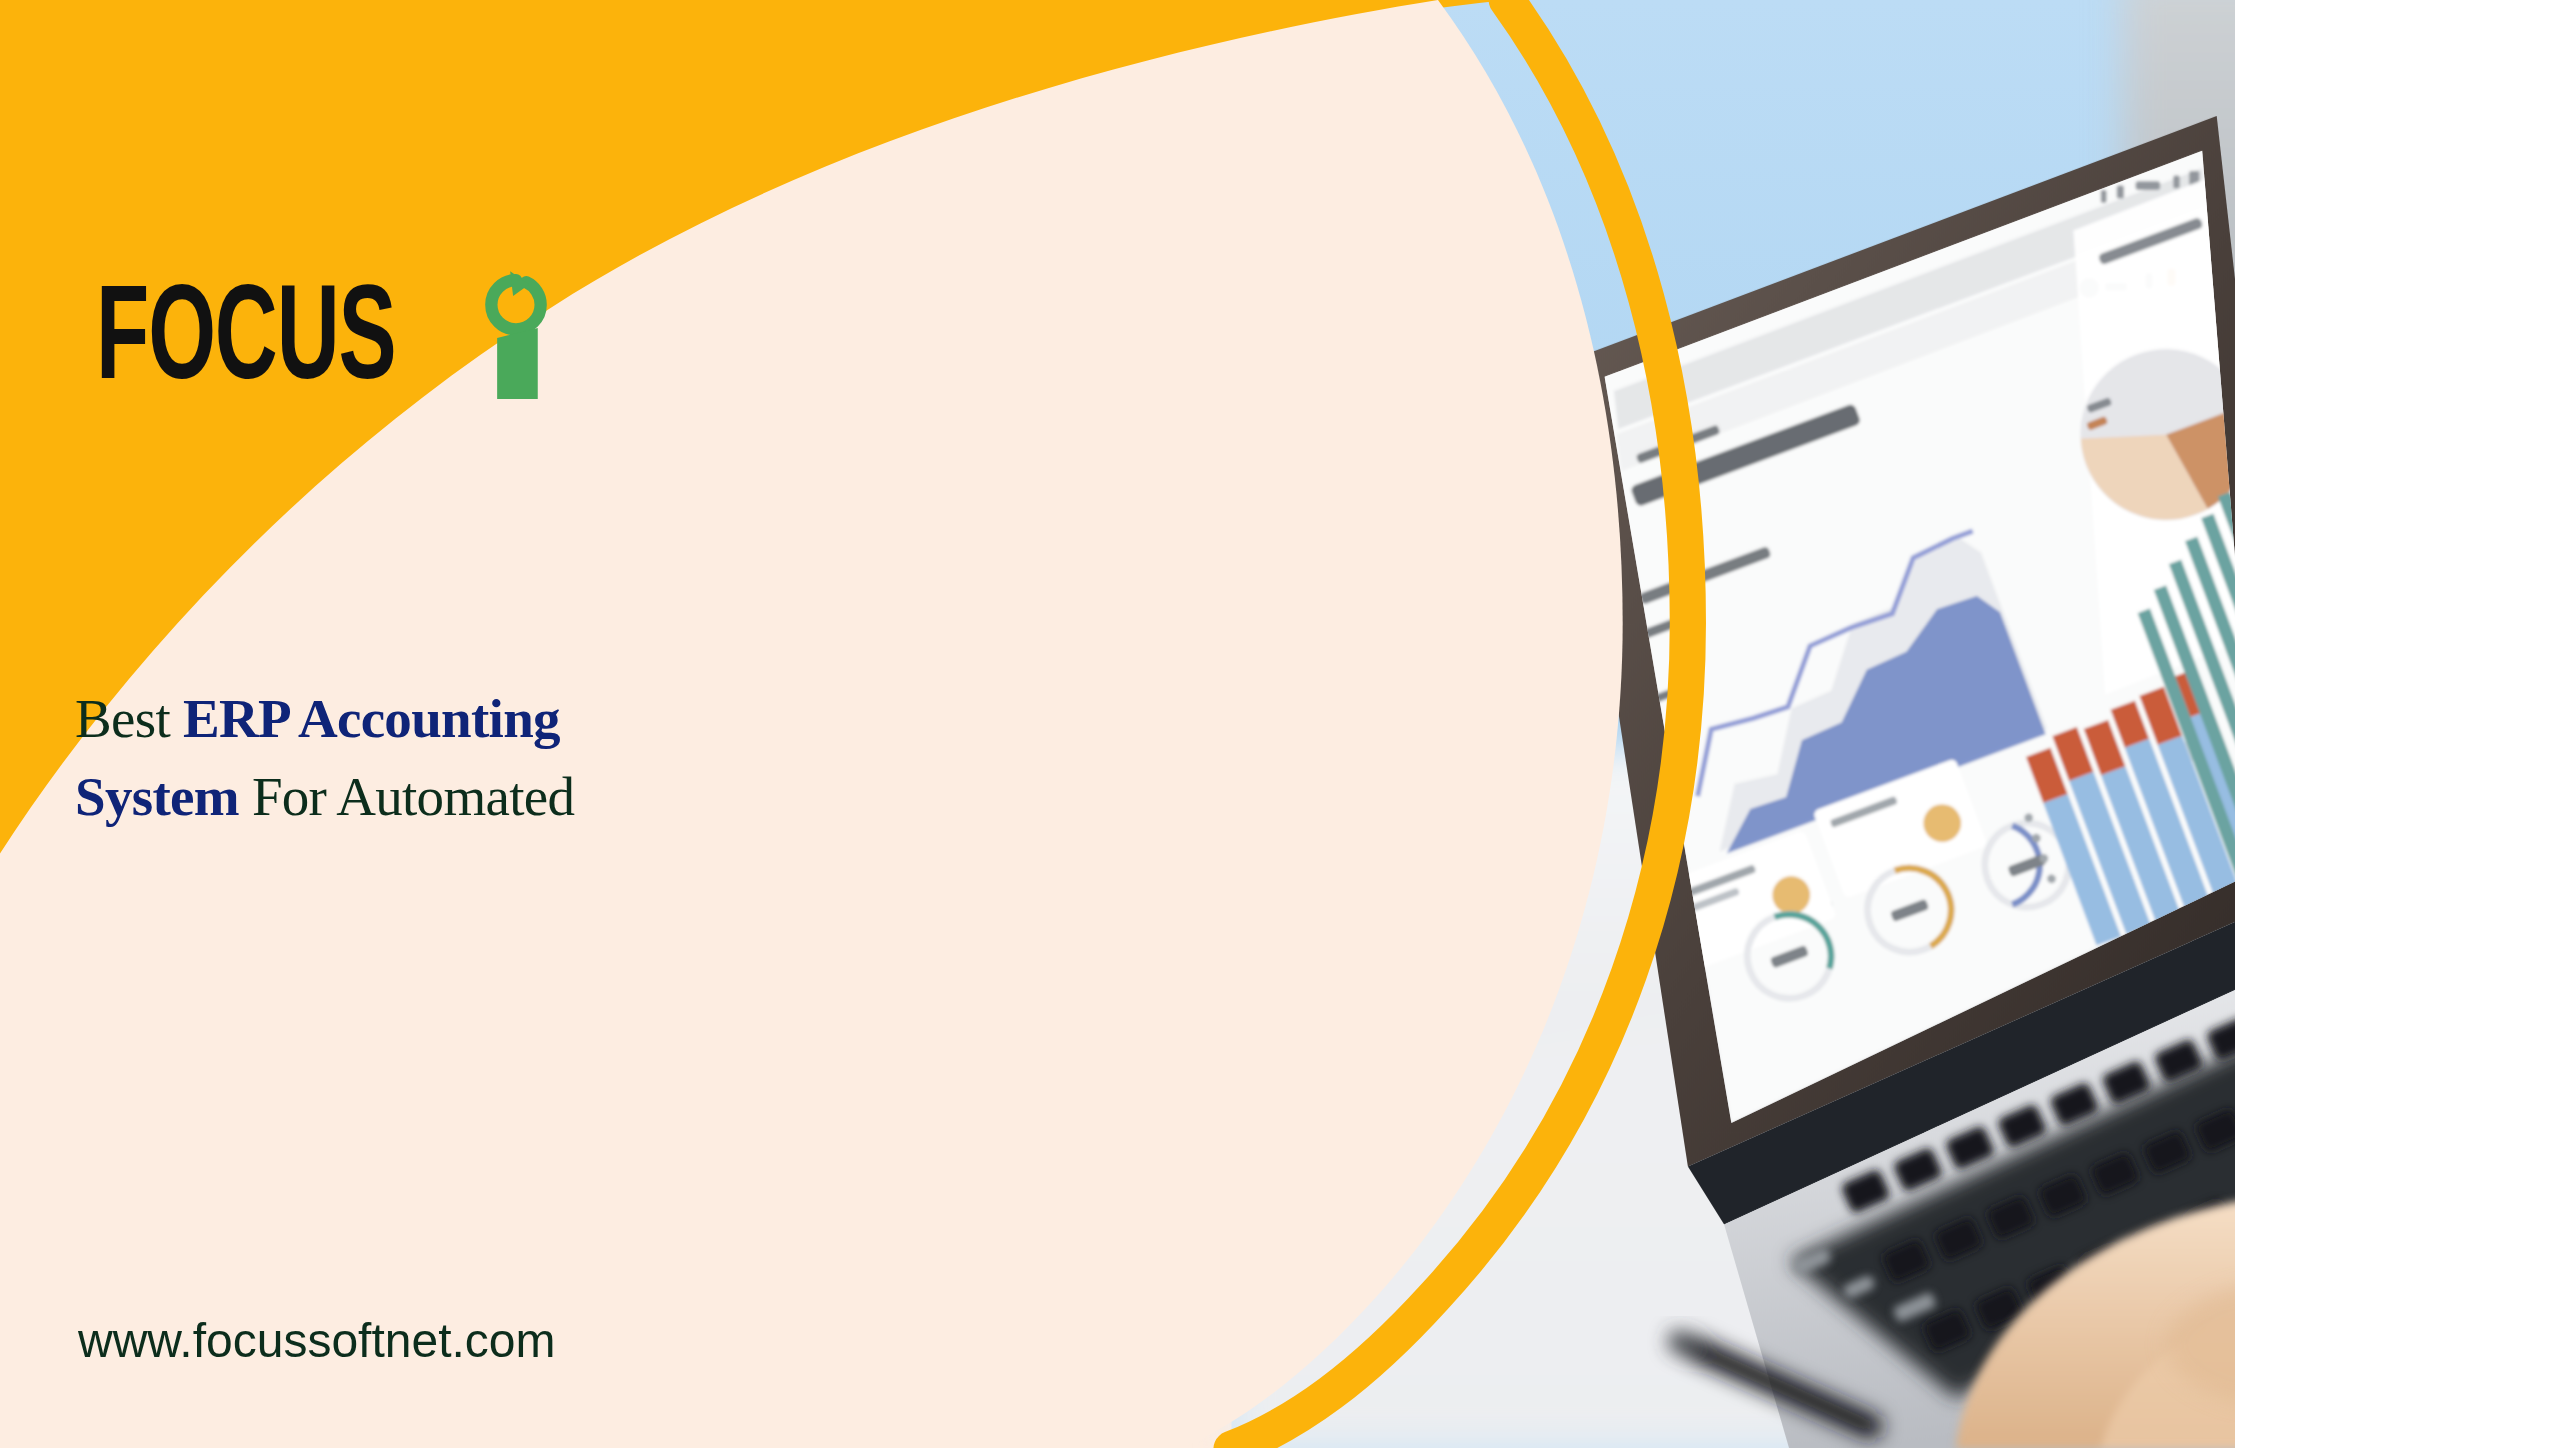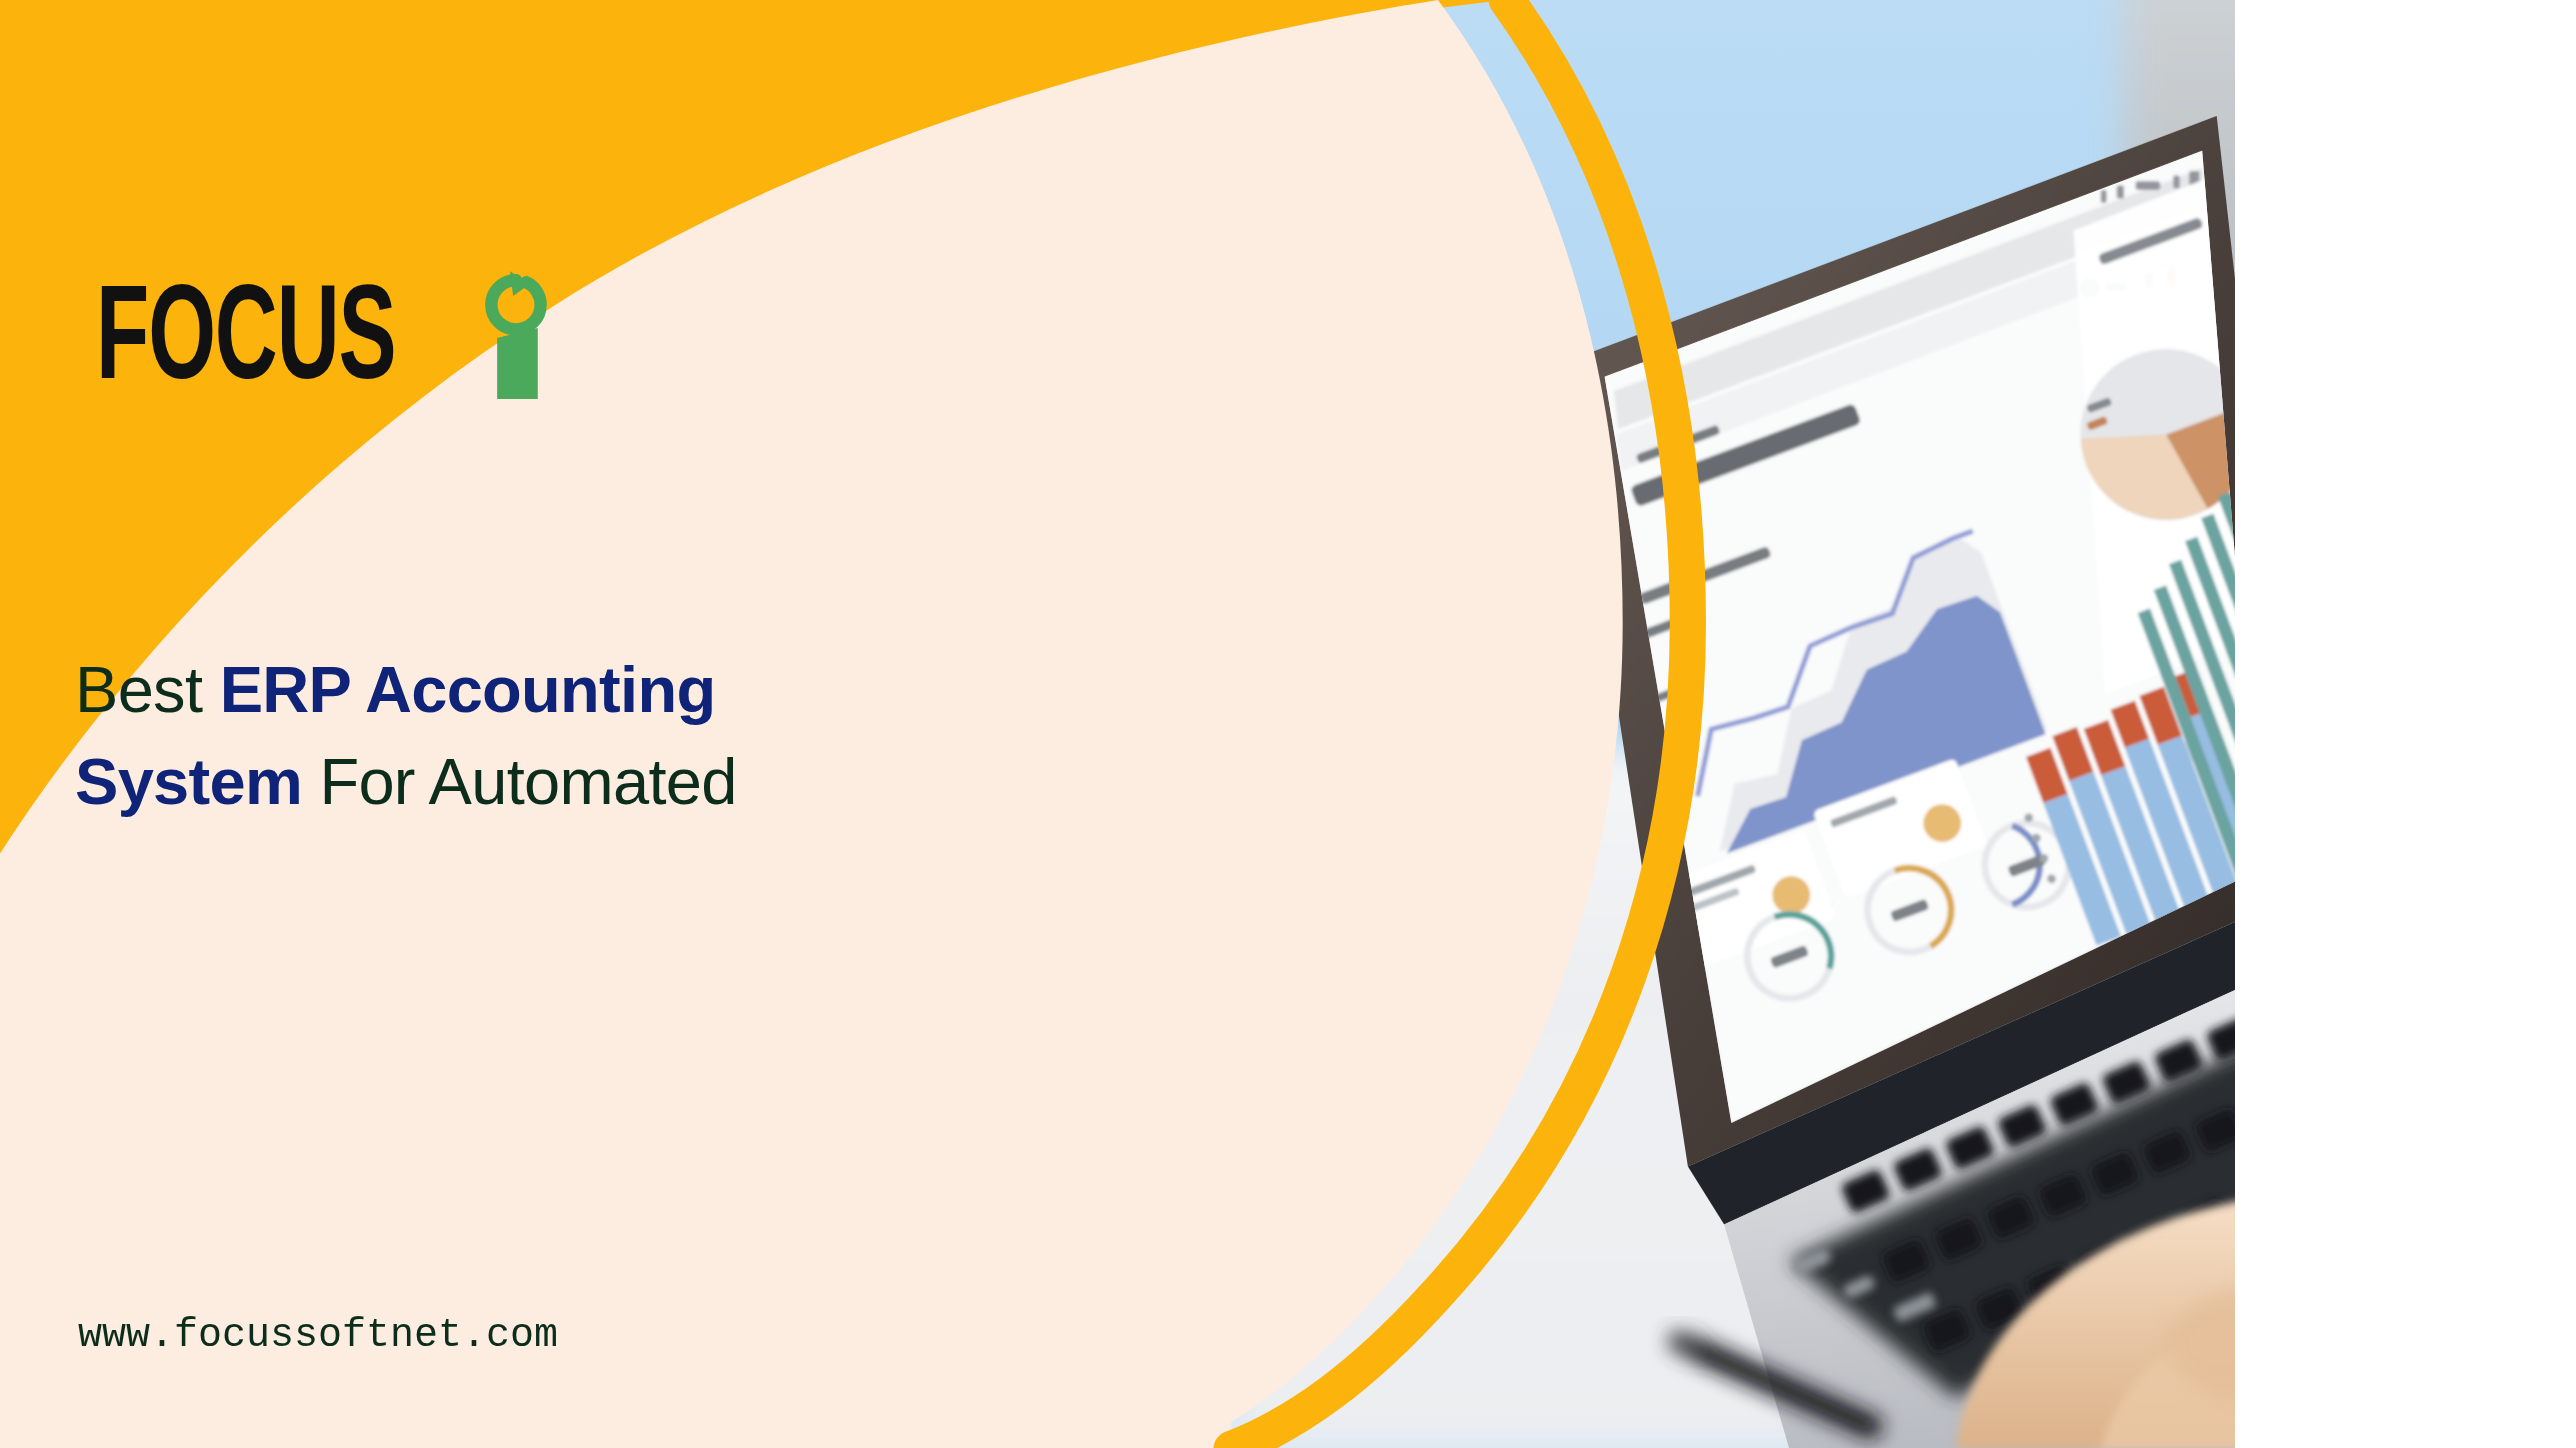--- a/index.html
+++ b/index.html
@@ -31,37 +31,37 @@
     color:#111111;
     line-height:1;
     transform:scaleX(0.80) scaleY(1.22);
     transform-origin:left bottom;
     white-space:nowrap;
   }
   #logo .imark{position:relative;width:70px;height:132px;margin-left:10px;}
 
   
   #headline{
-    position:absolute;left:75px;top:600px;
+    position:absolute;left:75px;top:643px;
     width:1340px;
-    font-family:Liberation Sans, sans-serif;
-    font-size:65px;
+    font-family:Liberation Serif, serif;
+    font-size:55px;
     line-height:1.42;
     color:#0c2d1c;
     letter-spacing:-0.7px;
   }
   #headline .ln{display:block;white-space:nowrap;}
   .hl-green{color:#0c2d1c;font-weight:400;}
   .hl-navy{color:#0f2478;font-weight:700;}
 
   
   #site-url{
     position:absolute;left:78px;top:1313px;
-    font-family:Liberation Mono, monospace;
-    font-size:40px;
+    font-family:Liberation Sans, sans-serif;
+    font-size:48px;
     color:#0c2d1c;
     letter-spacing:0px;
     white-space:nowrap;
     text-align:right;
   }
 </style>
 </head>
 <body>
 
 <div id="banner">

